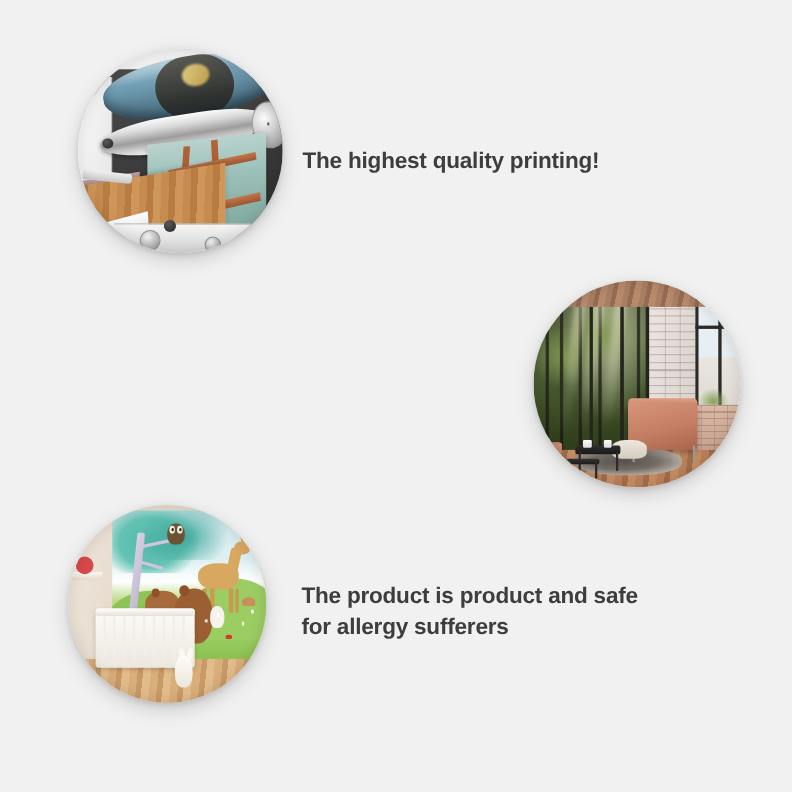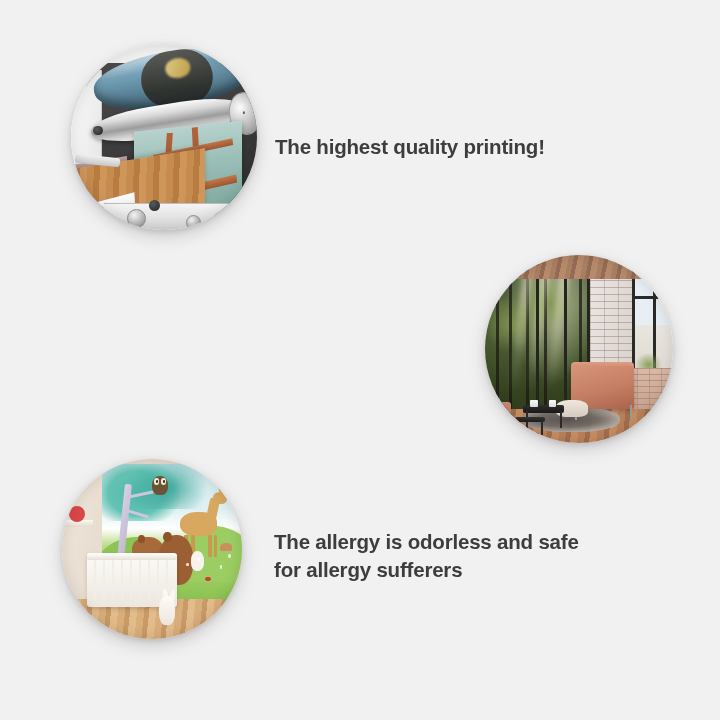--- a/index.html
+++ b/index.html
@@ -578,16 +578,16 @@
       <div class="ns-crib-bar" style="left:58%;bottom:22%;height:24%;"></div>
       <div class="ns-crib-rail"></div>
 
       <div class="ns-rabbit-ear" style="left:56%;bottom:21%;transform:rotate(-10deg);"></div>
       <div class="ns-rabbit-ear" style="left:60%;bottom:21%;transform:rotate(10deg);"></div>
       <div class="ns-rabbit-floor"></div>
     </div>
     <div class="vignette"></div>
   </div>
 
-  <div class="feature-text" style="left:274px; top:528px; text-align:left;">The allergy is odorless and safe
+  <div class="feature-text" style="left:274px; top:528px; text-align:left;">The product is product and safe
  for allergy sufferers</div>
 
 </div>
 
 </body></html>

